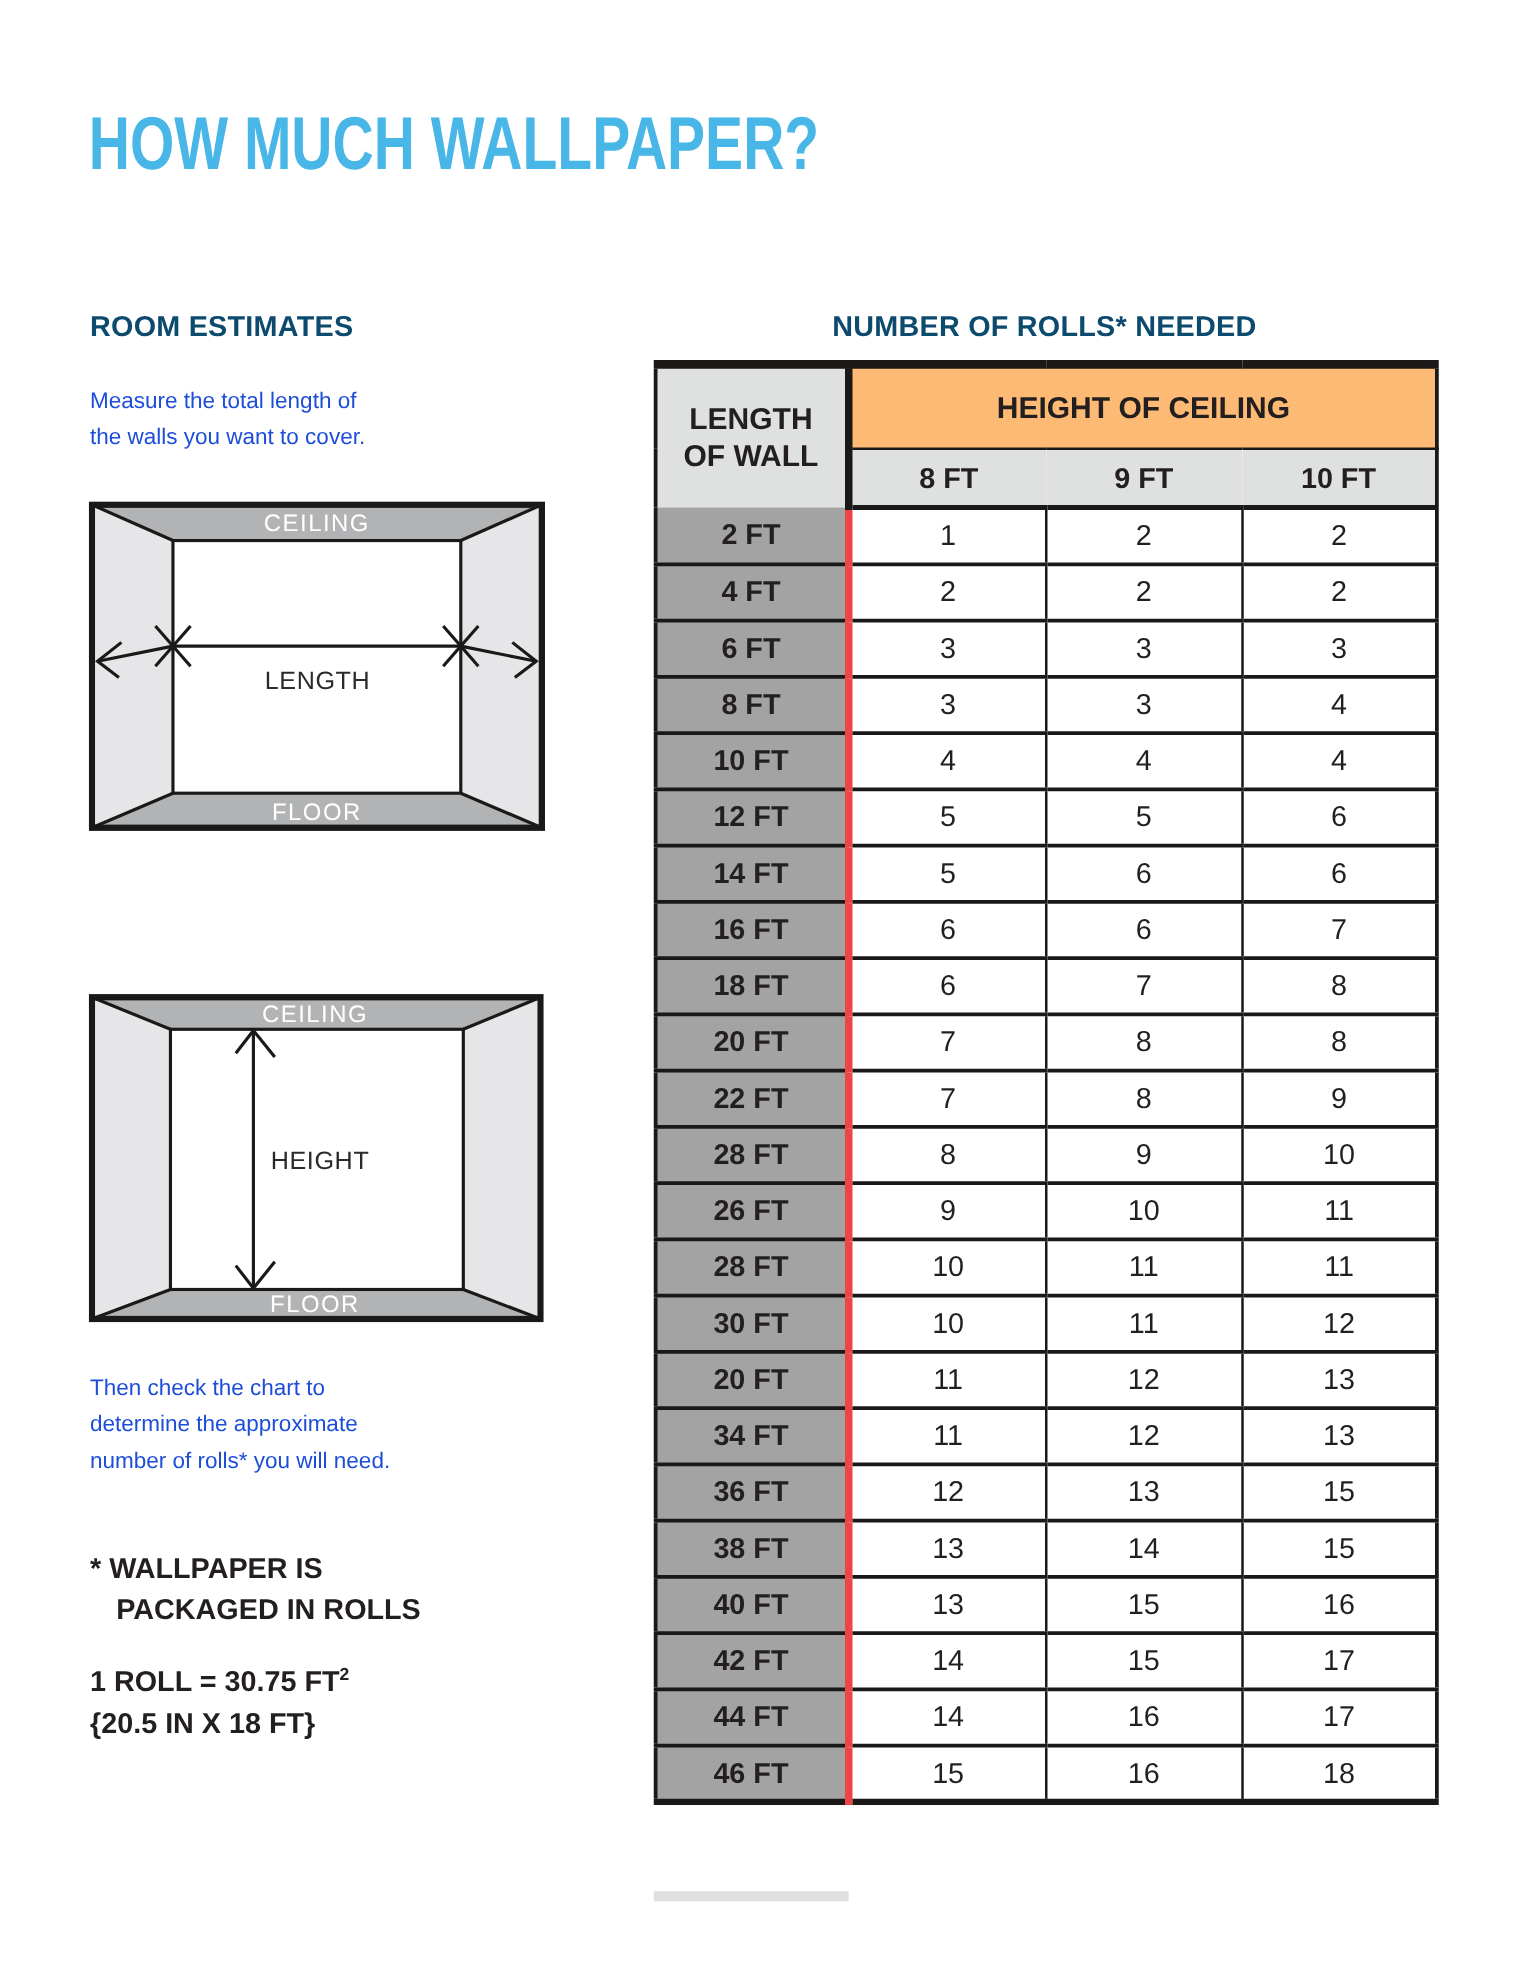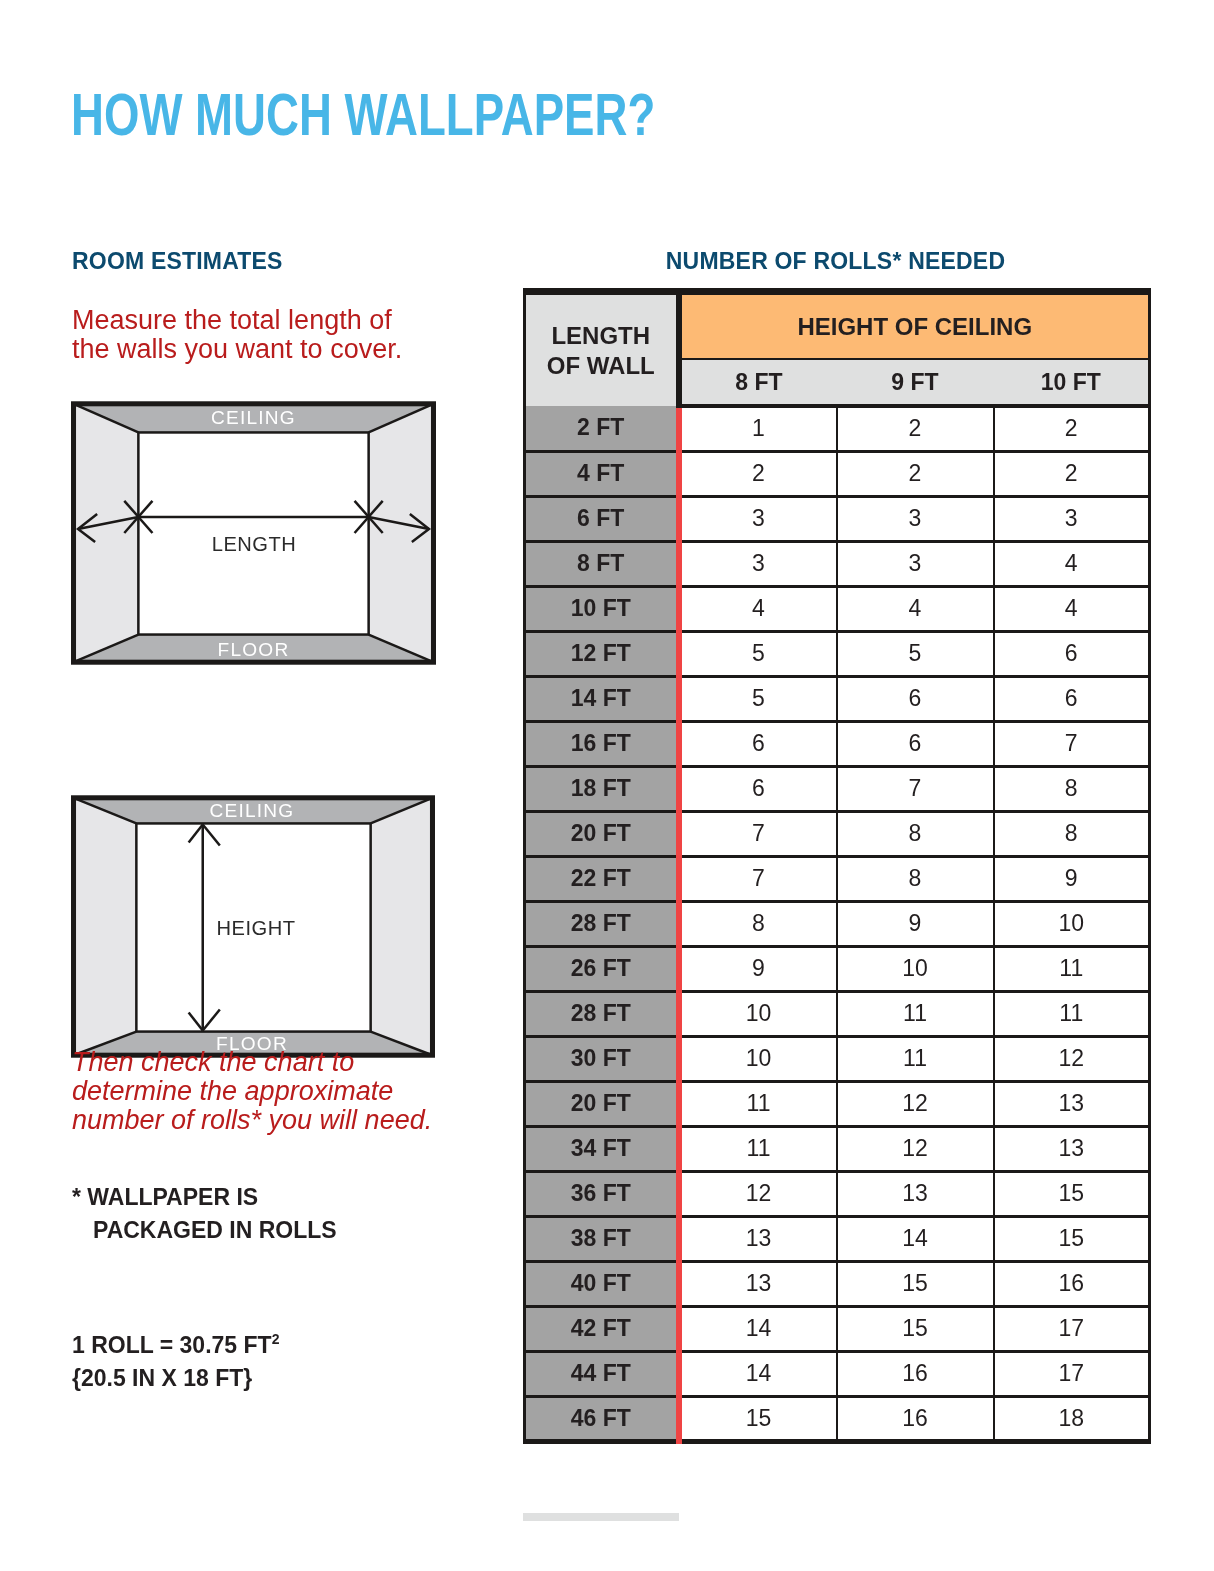--- a/index.html
+++ b/index.html
@@ -11,27 +11,27 @@
     position:absolute;left:71px;top:60px;margin:0;
     font-size:60px;font-weight:bold;color:#48b6e7;white-space:nowrap;
     transform:scaleX(0.76);transform-origin:left top;letter-spacing:0;
   }
   .section-heading{
     position:absolute;margin:0;font-size:23px;font-weight:bold;color:#0c4a6e;letter-spacing:0.2px;
   }
   .heading-room{left:72px;top:228px;}
   .heading-rolls{left:523px;top:228px;width:625px;text-align:center;}
   .body-text{
-    position:absolute;left:72px;margin:0;font-size:27px;line-height:29px;
-    white-space:pre-line;color:#b91c1c;
+    position:absolute;left:72px;margin:0;font-size:18px;line-height:29px;
+    white-space:pre-line;color:#1d4ed8;
   }
   .step1{top:286px;}
   .step2{top:682px;}
-  .step3{top:1028px;font-style:italic;}
-  .note{position:absolute;left:72px;top:1161px;margin:0;font-size:23px;font-weight:bold;line-height:33px;}
+  .step3{top:1076px;}
+  .note{position:absolute;left:72px;top:1218px;margin:0;font-size:23px;font-weight:bold;line-height:33px;}
   .note-l2{display:block;padding-left:21px;}
   .rollspec{position:absolute;left:72px;top:1303px;margin:0;font-size:23px;font-weight:bold;line-height:33px;}
   .rollspec sup{font-size:14px;}
   .diagram{position:absolute;}
   .diagram-length{left:71px;top:381px;}
   .diagram-height{left:71px;top:775px;}
   .diag-label-white{font-size:19px;letter-spacing:1.2px;fill:#ffffff;}
   .diag-label-dark{font-size:20px;letter-spacing:0.5px;fill:#2b2b2b;}
   .rolls-table{
     position:absolute;left:523px;top:268px;width:625px;

